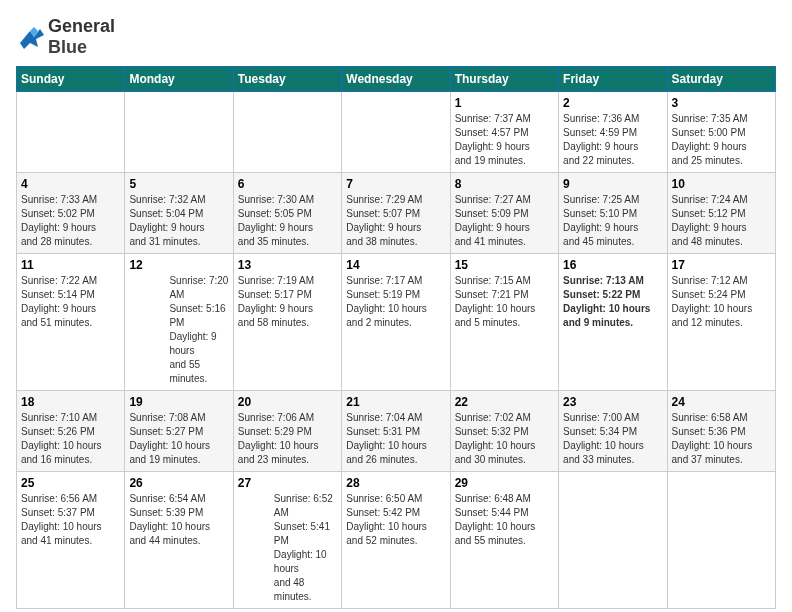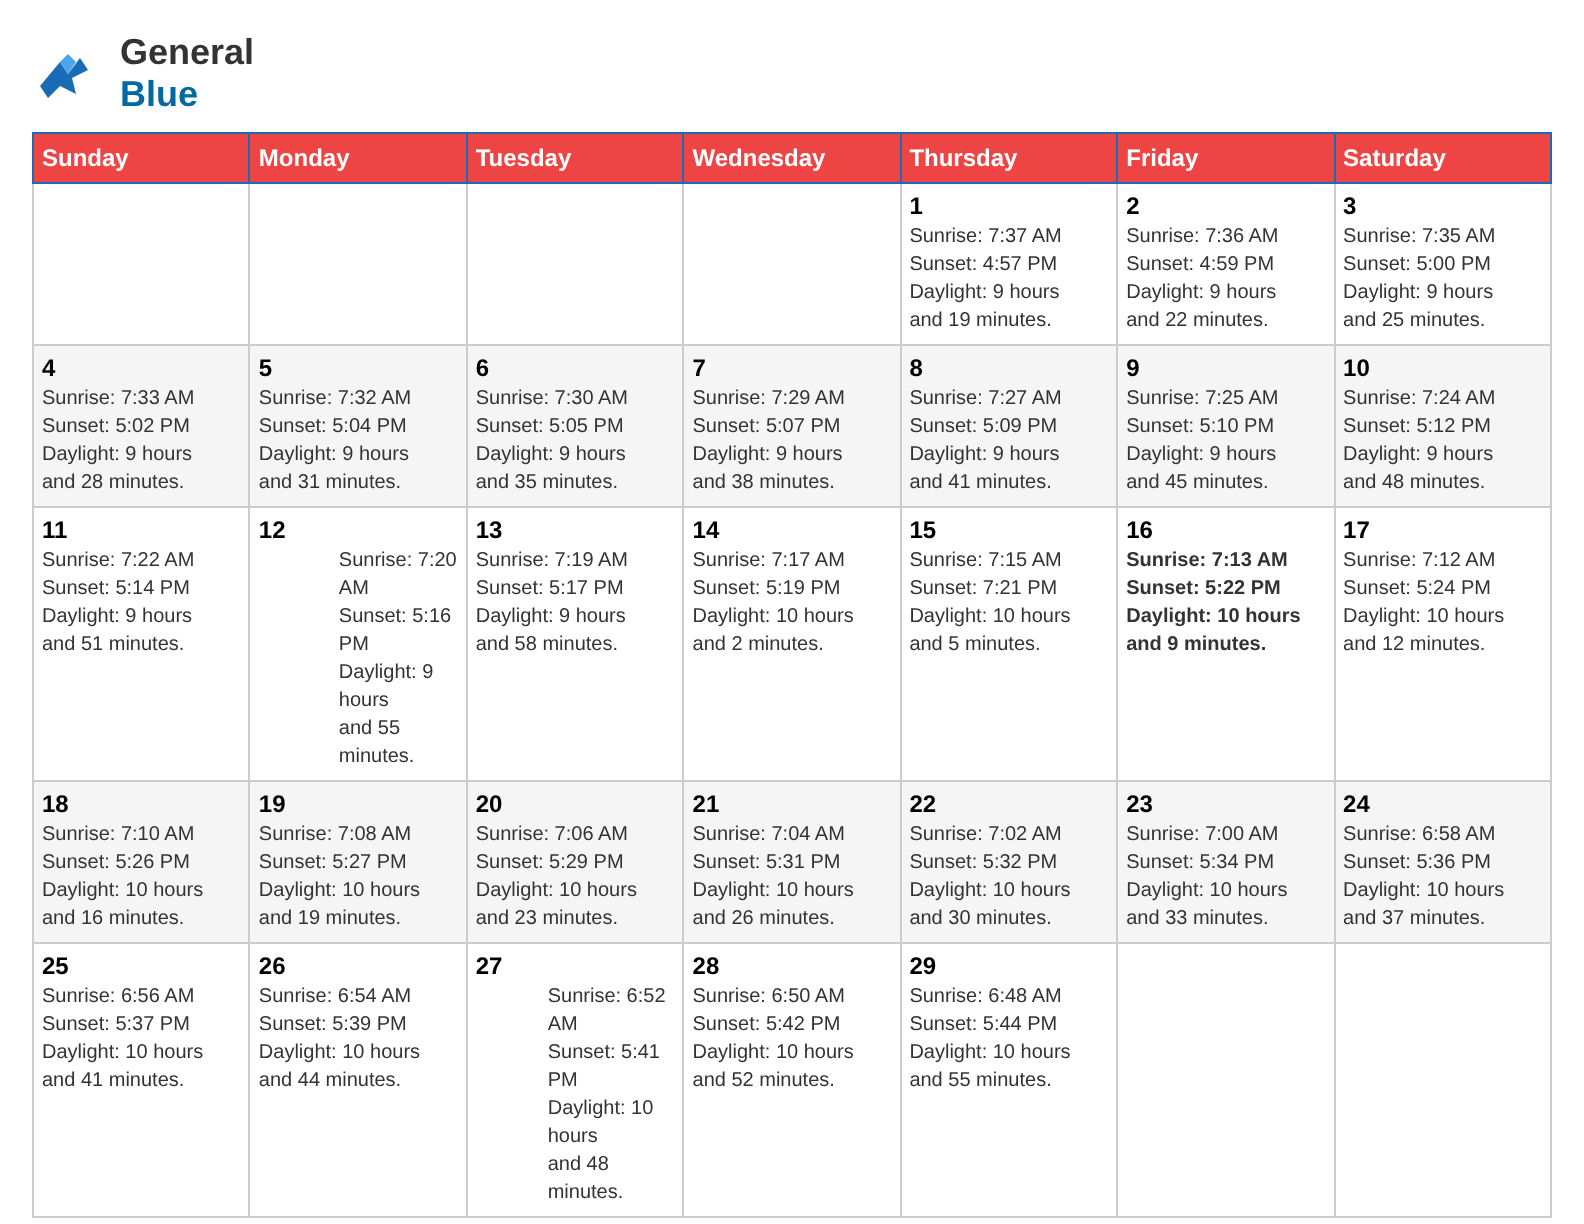--- a/index.html
+++ b/index.html
@@ -12,21 +12,21 @@
     }
     .header-section {
       display: flex;
       justify-content: space-between;
       align-items: flex-start;
       margin-bottom: 8px;
     }
     .logo {
       display: flex;
       align-items: center;
-      gap: 16px;
+      gap: 4px;
     }
     .logo-bird {
       width: 28px;
       height: 28px;
     }
     .title-block {
       text-align: right;
     }
     .month-year {
       font-size: 32px;
@@ -36,21 +36,21 @@
     .location {
       font-size: 15px;
       color: #333;
     }
     table {
       width: 100%;
       border-collapse: collapse;
       font-size: 11px;
     }
     thead th {
-      background-color: #ef4444;
+      background-color: #0f766e;
       color: #fff;
       padding: 5px 4px;
       text-align: left;
       font-size: 12px;
       border: 1px solid #1a6bb5;
     }
     tbody td {
       border: 1px solid #ccc;
       vertical-align: top;
       padding: 4px;
@@ -84,21 +84,21 @@
 <div class="header-section">
   <div class="logo">
     <div class="logo-bird">
       <svg viewBox="0 0 28 28" xmlns="http://www.w3.org/2000/svg">
         <polygon points="4,20 14,8 18,14 24,6 28,12 20,16 22,24 14,20 8,26" fill="#1a6bb5"></polygon>
         <polygon points="14,8 18,4 22,8 18,14" fill="#4da6e8"></polygon>
       </svg>
     </div>
     <div>
       <div style="font-weight:bold;font-size:18px;color:#333;">General</div>
-      <div style="font-weight:bold;font-size:18px;color:#0369a1;">Blue</div>
+      <div style="font-weight:bold;font-size:18px;color:#404040;">Blue</div>
     </div>
   </div>
   <div class="title-block">
     <div class="month-year"></div>
     <div class="location"></div>
   </div>
 </div>
 
 <table>
   <thead>

